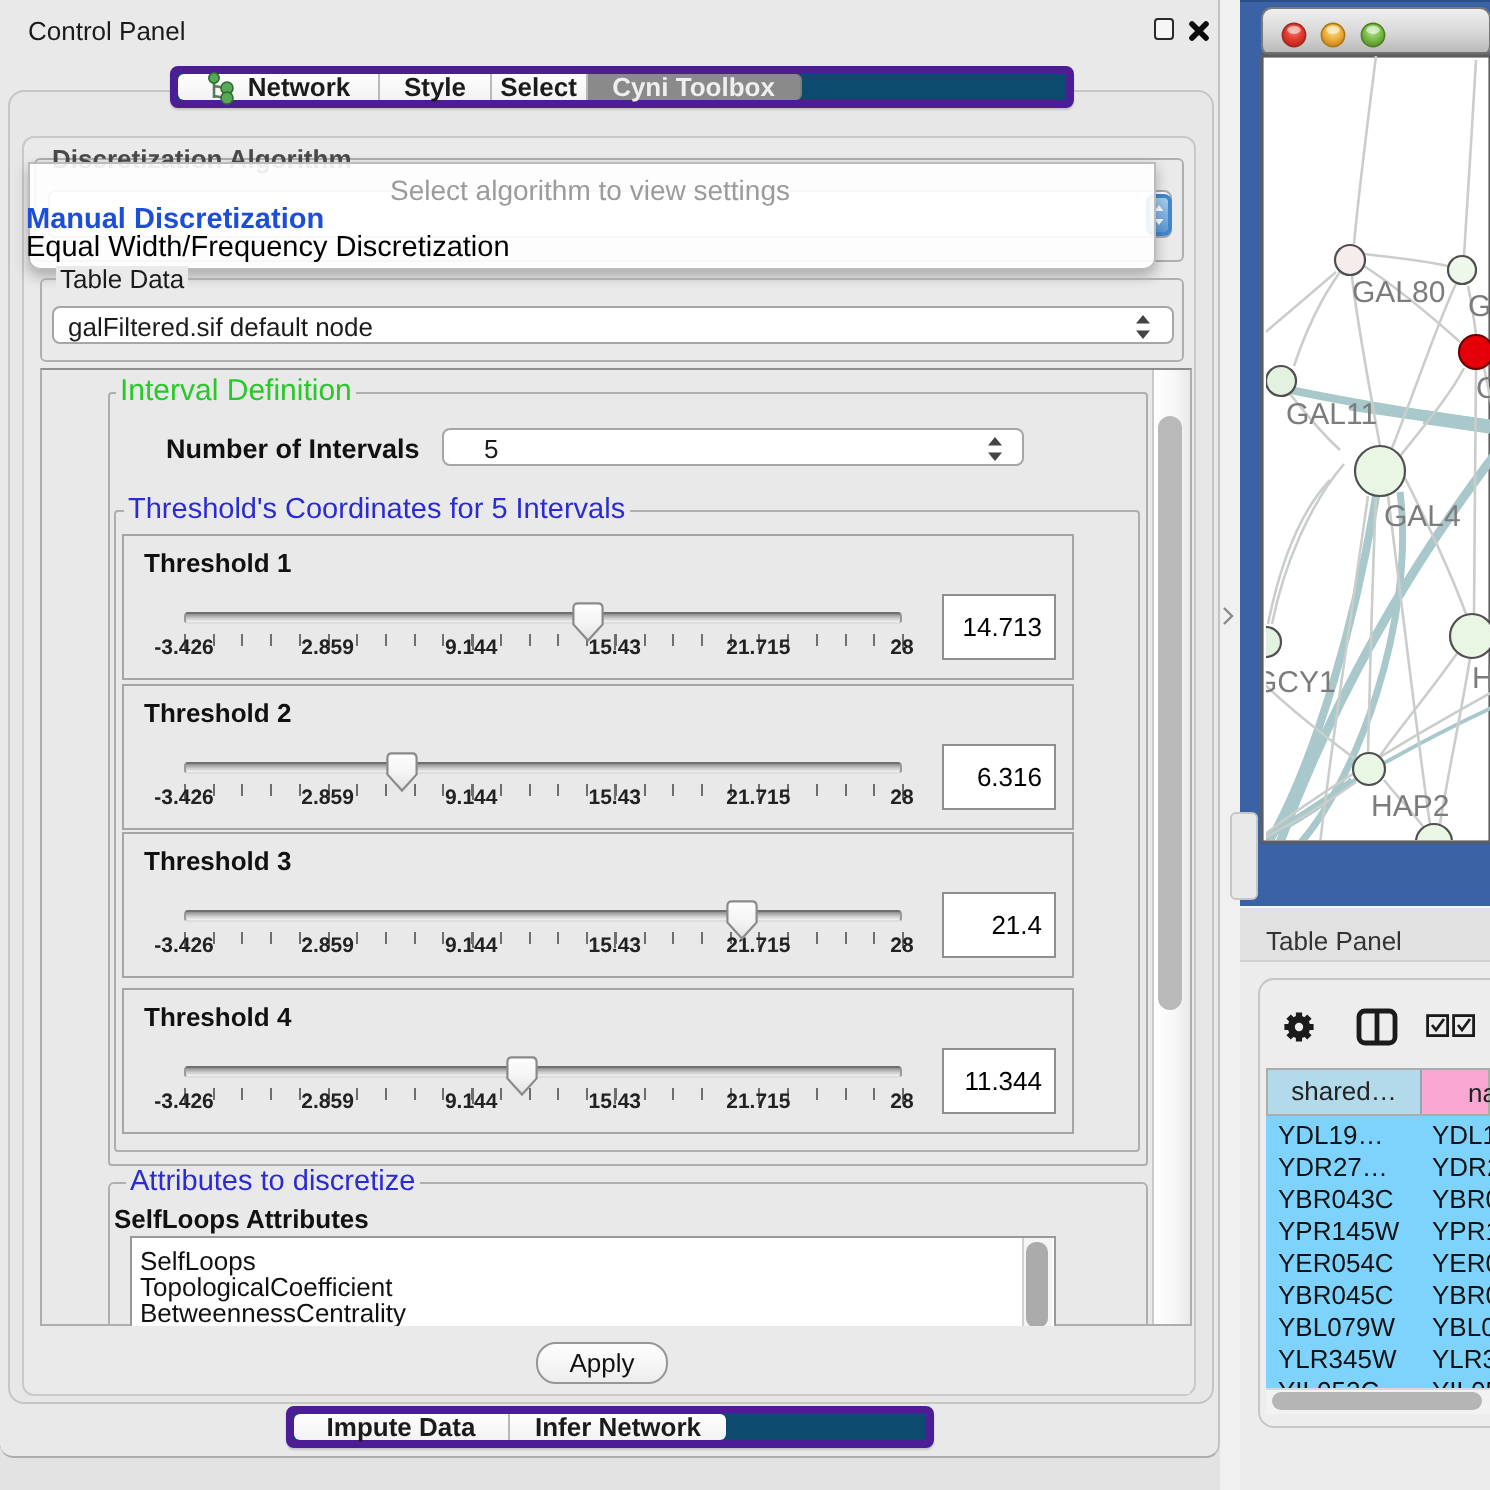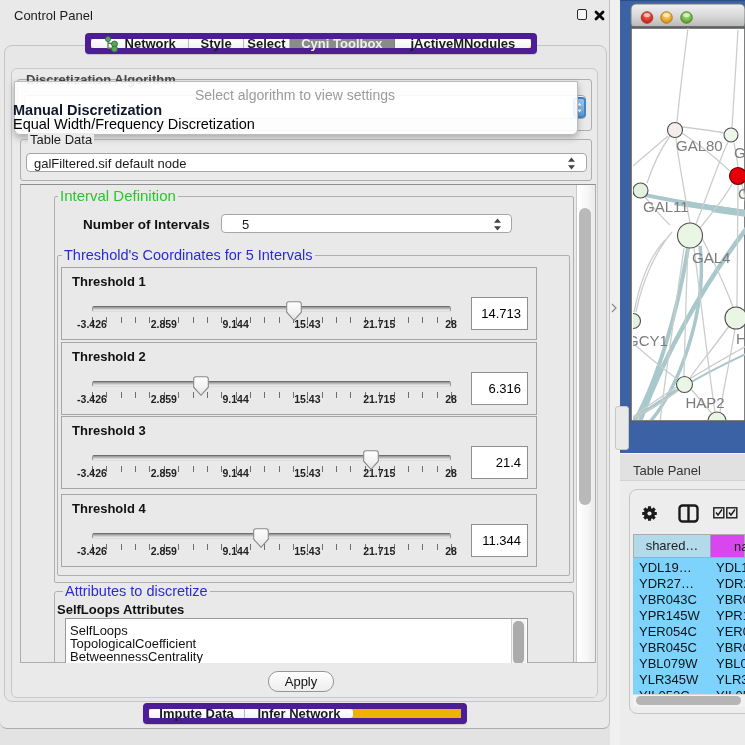--- a/index.html
+++ b/index.html
@@ -8,21 +8,21 @@
 .abs { position:absolute; }
 
 #cp { left:0; top:0; width:610px; height:729px; background:#E9E9E9; border-right:1px solid #C2C2C2; border-bottom:1px solid #ADADAD; border-radius:0 0 7px 7px; }
 #cptitle { left:14px; top:8px; font-size:13px; color:#1b1b1b; }
 #wbtn-sq { left:577px; top:9px; width:10px; height:11px; border:1.5px solid #2A2A2A; border-radius:2px; background:#F6F6F6; }
 
 #contA { left:4px; top:45px; width:603px; height:657px; background:#E7E7E7; border:1px solid #C5C5C5; border-radius:8px; }
 
 #panB { left:11px; top:68px; width:587px; height:630px; background:#EAEAEA; border:1px solid #C9C9C9; border-radius:6px; }
 
-.tabbar { height:21px; background:#eab308; border:6px solid #4c1d95; border-radius:4px; display:flex; box-shadow:0 1px 1px rgba(0,0,0,0.15); }
+.tabbar { height:21px; background:#0c4a6e; border:4px solid #4c1d95; border-radius:4px; display:flex; box-shadow:0 1px 1px rgba(0,0,0,0.15); }
 .tab { font-size:13px; font-weight:bold; color:#1b1b1b; display:flex; align-items:center; justify-content:center; border-right:1px solid #B8B8B8; background:linear-gradient(#FFFFFF,#F2F2F2); }
 .tab:last-child { border-right:none; border-radius:0 3px 3px 0; }
 .tab:first-child { border-radius:3px 0 0 3px; }
 .tab.sel { background:#8A8A8A; color:#EFEFEF; border-right:1px solid #7E7E7E; }
 #toptabs { left:85px; top:33px; width:452px; }
 #bottabs { left:143px; top:703px; width:324px; }
 
 .gbox { border:1px solid #AFAFAF; border-radius:3px; }
 .gtitle { position:absolute; font-size:14.5px; background:#E9E9E9; padding:0 2px; line-height:14px; }
 
@@ -67,21 +67,21 @@
 <div class="abs" style="left:26px;top:72px;font-size:13px;font-weight:bold;color:#4A4A4A">Discretization Algorithm</div>
 <div class="abs" style="left:24px;top:95px;width:562px;height:24px;background:#FFF;border:1px solid #A9A9A9;border-radius:4px"></div>
 <div class="abs" style="left:573px;top:97px;width:13px;height:21px;background:linear-gradient(#A8CCF0,#5C9AD8);border:2px solid #4287CC;border-radius:4px">
   <svg width="9" height="17" viewBox="0 0 9 17">
       <path d="M4.5 3.5 L6.7 6.5 L2.3 6.5 Z M4.5 13.5 L2.3 10.5 L6.7 10.5 Z" fill="#FFF"></path>
     </svg>
 </div>
 
 <div class="abs" style="left:14px;top:81px;width:564px;height:54px;background:rgba(255,255,255,0.90);border:1px solid #BBB;border-radius:0 0 6px 6px;box-shadow:0 3px 7px rgba(0,0,0,0.28)"></div>
 <div class="abs" style="left:195px;top:87px;font-size:14px;color:#9B9B9B;z-index:5">Select algorithm to view settings</div>
-<div class="abs" style="left:13px;top:102px;font-size:14.5px;font-weight:bold;color:#0f172a;z-index:5">Manual Discretization</div>
+<div class="abs" style="left:13px;top:102px;font-size:14.5px;font-weight:bold;color:#1d4ed8;z-index:5">Manual Discretization</div>
 <div class="abs" style="left:13px;top:116px;font-size:14.5px;color:#000;z-index:5">Equal Width/Frequency Discretization</div>
 
 <div class="abs gbox" style="left:20px;top:139px;width:572px;height:42px"></div>
 <div class="abs gtitle" style="left:28px;top:133px;color:#1b1b1b;z-index:6;font-size:13px;background:#EAEAEA">Table Data</div>
 <div class="abs combo" style="left:26px;top:153px;width:561px;height:19px">
   <span class="ctext">galFiltered.sif default node</span>
   <svg class="abs" style="right:10px;top:3px" width="9" height="13" viewBox="0 0 9 13">
       <path d="M4.5 0.5 L8 4.7 L1 4.7 Z M4.5 12.5 L1 8.3 L8 8.3 Z" fill="#444"></path>
     </svg>
 </div>
@@ -236,25 +236,24 @@
     <svg width="16" height="18" viewBox="0 0 16 18" style="margin-right:5px">
       <path d="M4 4 L4 14 M4 8 L10 9 M4 13 L10 14" stroke="#5A7A5A" stroke-width="1.3" fill="none"></path>
       <circle cx="4" cy="4" r="2.6" fill="#57A857" stroke="#2F6B2F" stroke-width="0.8"></circle>
       <circle cx="10.5" cy="9" r="3" fill="#57A857" stroke="#2F6B2F" stroke-width="0.8"></circle>
       <circle cx="10.5" cy="14" r="3" fill="#57A857" stroke="#2F6B2F" stroke-width="0.8"></circle>
     </svg>
     Network</div>
   <div class="tab" style="width:56px">Style</div>
   <div class="tab" style="width:47.5px">Select</div>
   <div class="tab sel" style="width:107.5px">Cyni Toolbox</div>
-  <div class="tab" style="width:140px">jActiveMNodules</div>
 </div>
 
 <div class="abs tabbar" id="bottabs">
-  <div class="tab" style="width:96px">Impute Data</div>
+  <div class="tab" style="width:108px">Impute Data</div>
   <div class="tab" style="width:108px">Infer Network</div>
 </div>
 
 <div class="abs" id="deskstrip"></div>
 <div class="abs" id="bluebg"></div>
 <svg class="abs" style="left:620px;top:0" width="125" height="453" viewBox="0 0 125 453">
   <defs>
     <linearGradient id="tbar" x1="0" y1="0" x2="0" y2="1">
       <stop offset="0" stop-color="#F0F0F0"></stop>
         <stop offset="0.5" stop-color="#D8D8D8"></stop>
@@ -378,21 +377,21 @@
   <rect x="1.5" y="1.5" width="18" height="16" rx="3" fill="none" stroke="#1b1b1b" stroke-width="2.4"></rect>
   <path d="M10.5 2 V17" stroke="#1b1b1b" stroke-width="2.4"></path>
 </svg>
 <svg class="abs" style="left:713px;top:507px" width="25" height="12" viewBox="0 0 25 12">
   <rect x="0.8" y="0.8" width="10" height="10" fill="none" stroke="#1b1b1b" stroke-width="1.4"></rect>
   <path d="M3 5.5 L5 8 L9 2.5" stroke="#1b1b1b" stroke-width="1.4" fill="none"></path>
   <rect x="13.8" y="0.8" width="10" height="10" fill="none" stroke="#1b1b1b" stroke-width="1.4"></rect>
   <path d="M16 5.5 L18 8 L22 2.5" stroke="#1b1b1b" stroke-width="1.4" fill="none"></path>
 </svg>
 
-<div class="abs" style="left:633px;top:534px;width:112px;height:24px;background:#d946ef;border:1px solid #ACACAC">
+<div class="abs" style="left:633px;top:534px;width:112px;height:24px;background:#f9a8d4;border:1px solid #ACACAC">
   <div style="position:absolute;left:0;top:0;width:77px;height:22px;background:#B2DAEA;border-right:1px solid #8FA8B2;text-align:center;font-size:13px;color:#222;line-height:22px">shared…</div>
   <div style="position:absolute;left:100px;top:4px;font-size:13px;color:#222">name</div>
 </div>
 <div class="abs" style="left:633px;top:558px;width:112px;height:136px;background:#7dd3fc;overflow:hidden" id="tbody">
 <div class="trow" style="top:1.5px;left:0">
       <span class="c1">YDL19…</span>
       <span class="c2">YDL190C</span>
     </div>
 <div class="trow" style="top:17.6px;left:0">
       <span class="c1">YDR27…</span>

